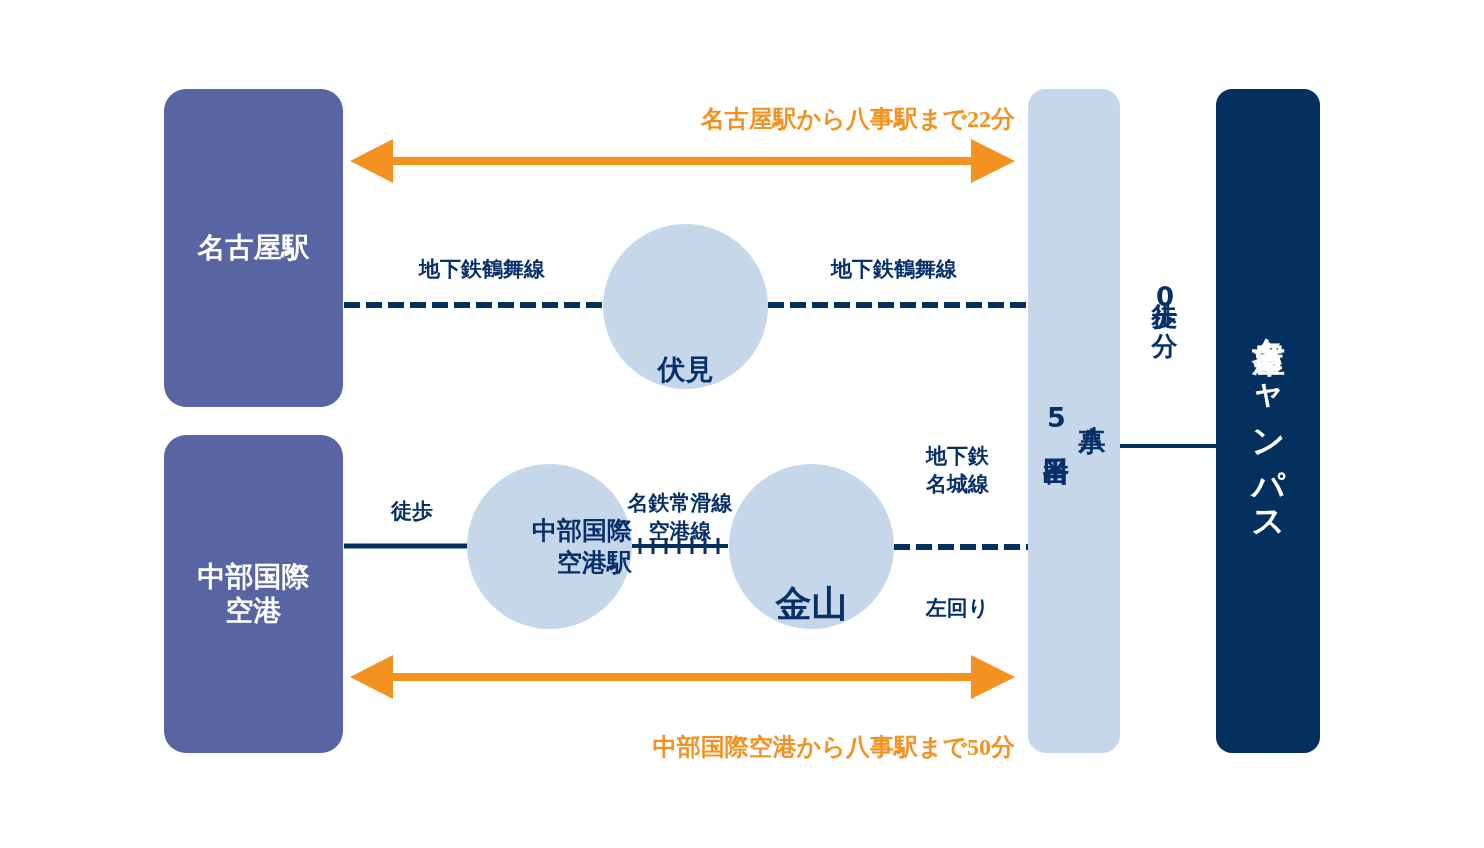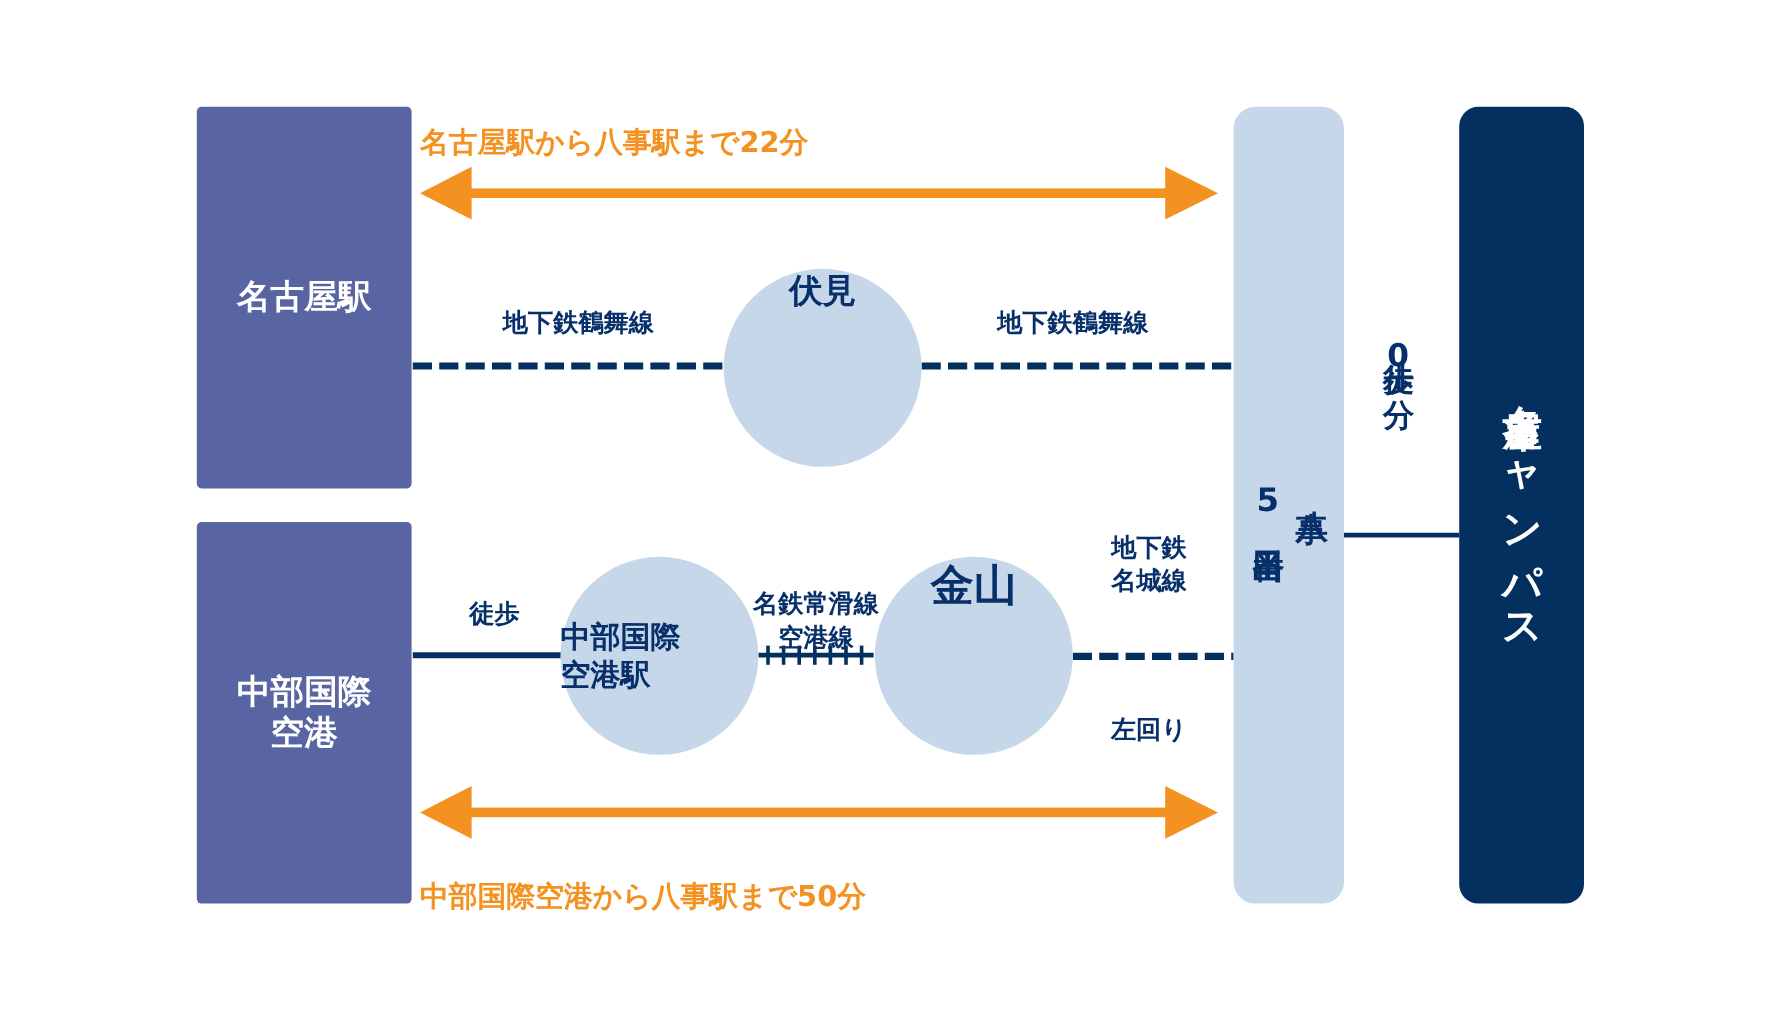--- a/index.html
+++ b/index.html
@@ -1,27 +1,27 @@
 <!DOCTYPE html>
 <html><head>
   <meta charset="utf-8">
   <style>
     html, body { margin:0; padding:0; background:#ffffff; }
     body { width:1484px; height:848px; position:relative; overflow:hidden;
            font-family:"DejaVu Sans", "Liberation Sans", sans-serif; font-weight:bold; }
     .abs { position:absolute; }
-    .box { position:absolute; border-radius:4px; display:flex; align-items:center; justify-content:center; text-align:center; }
+    .box { position:absolute; border-radius:22px; display:flex; align-items:center; justify-content:center; text-align:center; }
     .origin { background:#5865a2; color:#ffffff; font-size:28px; line-height:34px; }
     .yagoto { background:#c6d7e9; color:#07306a; border-radius:18px; }
     .campus { background:#03305f; color:#ffffff; border-radius:16px; }
     .vtext { writing-mode:vertical-rl; text-orientation:upright; letter-spacing:2px; }
     .circle { position:absolute; border-radius:50%; background:#c6d7e9; color:#07306a;
-              display:flex; align-items:flex-start; justify-content:center; text-align:center; }
+              display:flex; align-items:flex-end; justify-content:center; text-align:center; }
     .label { position:absolute; color:#07306a; font-size:21px; line-height:28px; text-align:center; white-space:nowrap; }
-    .orange-label { position:absolute; color:#f39220; font-size:24px; text-align:left; white-space:nowrap; }
+    .orange-label { position:absolute; color:#f39220; font-size:24px; text-align:right; white-space:nowrap;font-family:Liberation Serif, serif; }
     svg { position:absolute; left:0; top:0; }
   </style>
 </head>
 <body>
 
 <svg width="1484" height="848">
 
   <g>
     <rect x="392" y="157" width="580" height="8" fill="#f39220"></rect>
     <polygon points="350,161 393,139 393,183" fill="#f39220"></polygon>

